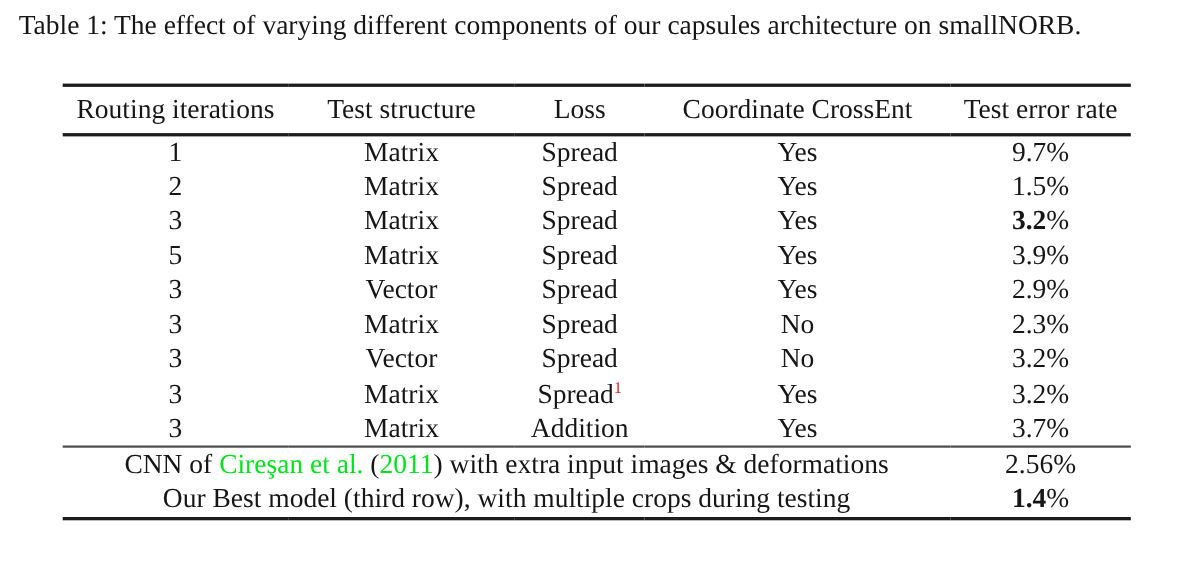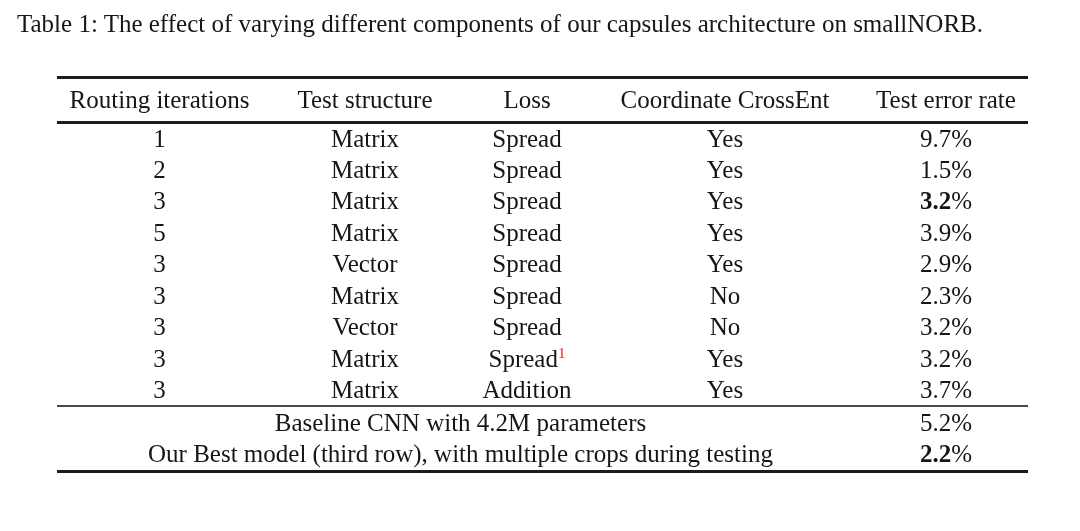--- a/index.html
+++ b/index.html
@@ -147,24 +147,24 @@
         <tr>
           <td>3</td>
           <td>Matrix</td>
           <td>Addition</td>
           <td>Yes</td>
           <td><span>3.7</span><span>%</span></td>
         </tr>
       </tbody>
       <tfoot>
         <tr>
-          <td colspan="4">Baseline CNN with 4.2M parameters</td>
-          <td><span>5.2</span><span>%</span></td>
+          <td colspan="4"><span>CNN of </span><span class="cite">Cireşan et al.</span><span> (</span><span class="cite">2011</span><span>) with extra input images &amp; deformations</span></td>
+          <td><span>2.56</span><span>%</span></td>
         </tr>
         <tr>
           <td colspan="4">Our Best model (third row), with multiple crops during testing</td>
-          <td><span class="bold">2.2</span><span>%</span></td>
+          <td><span class="bold">1.4</span><span>%</span></td>
         </tr>
       </tfoot>
     </table>
   </div>
 
 </div>
 
 </body></html>

